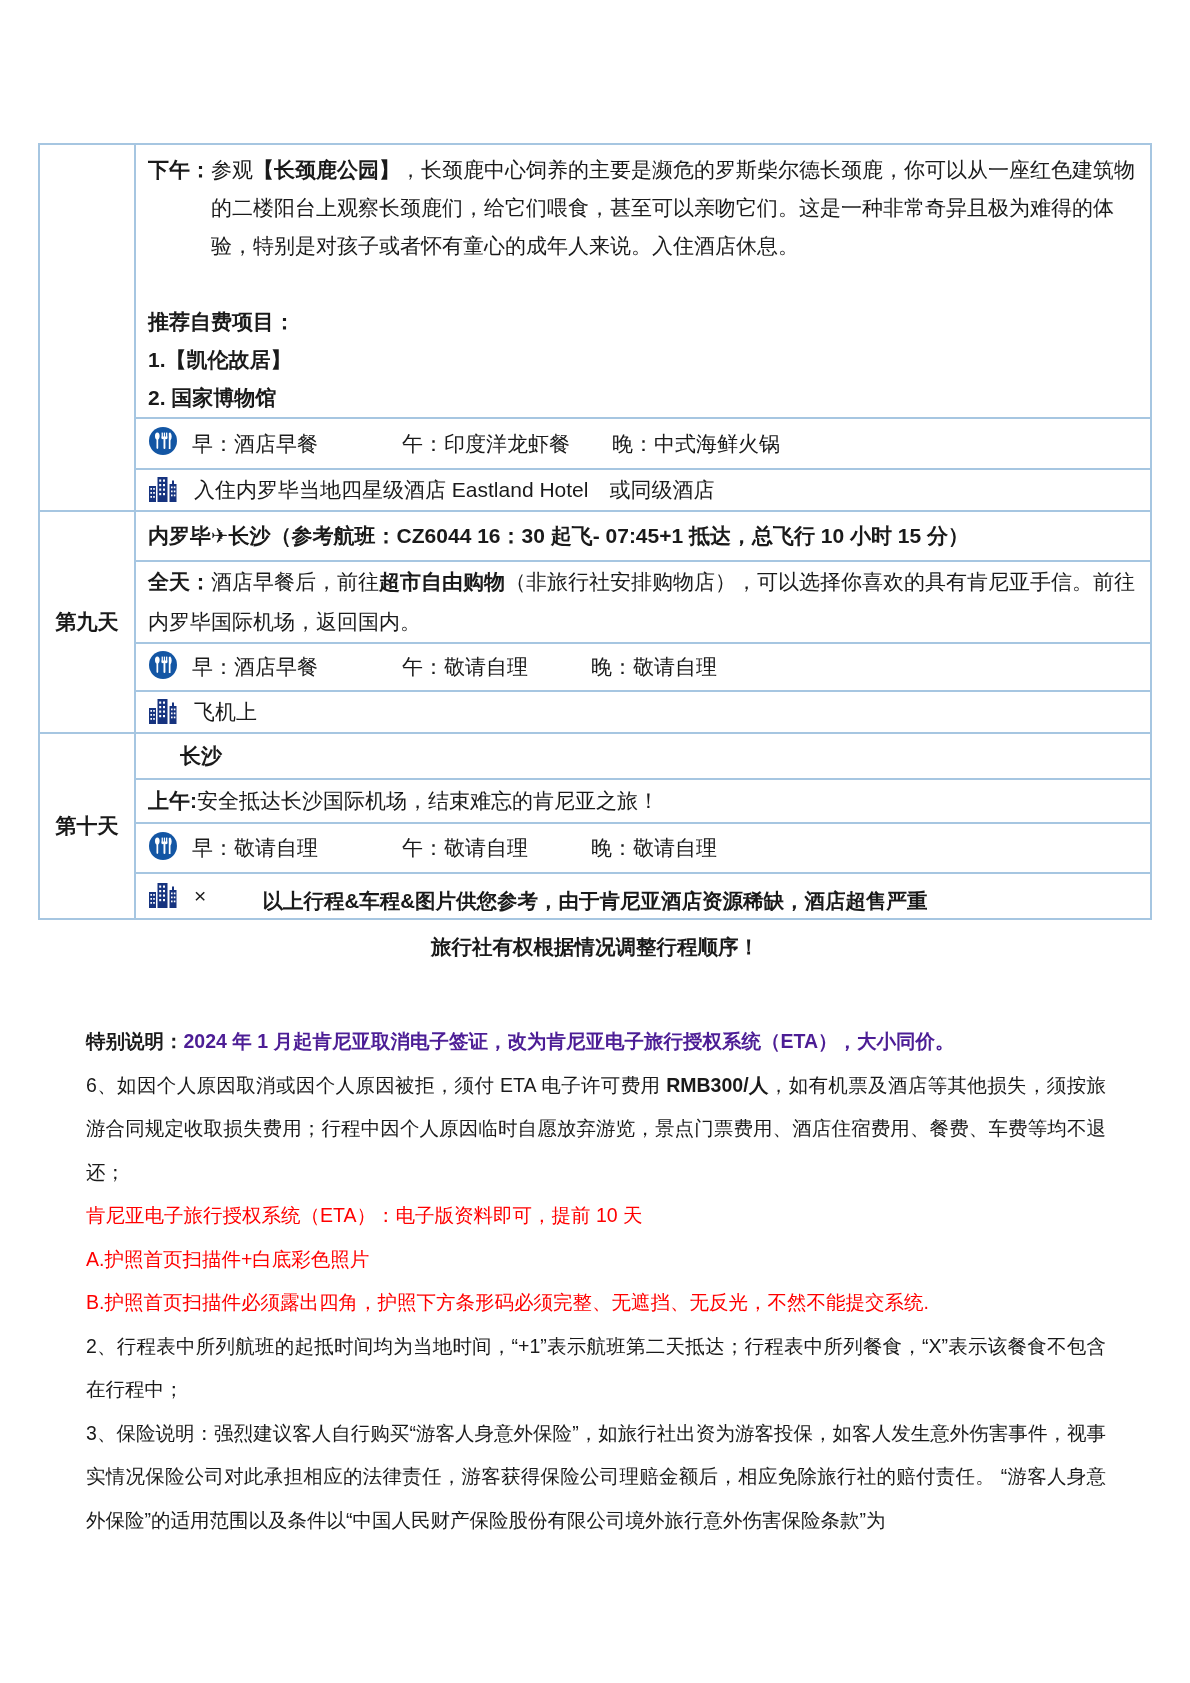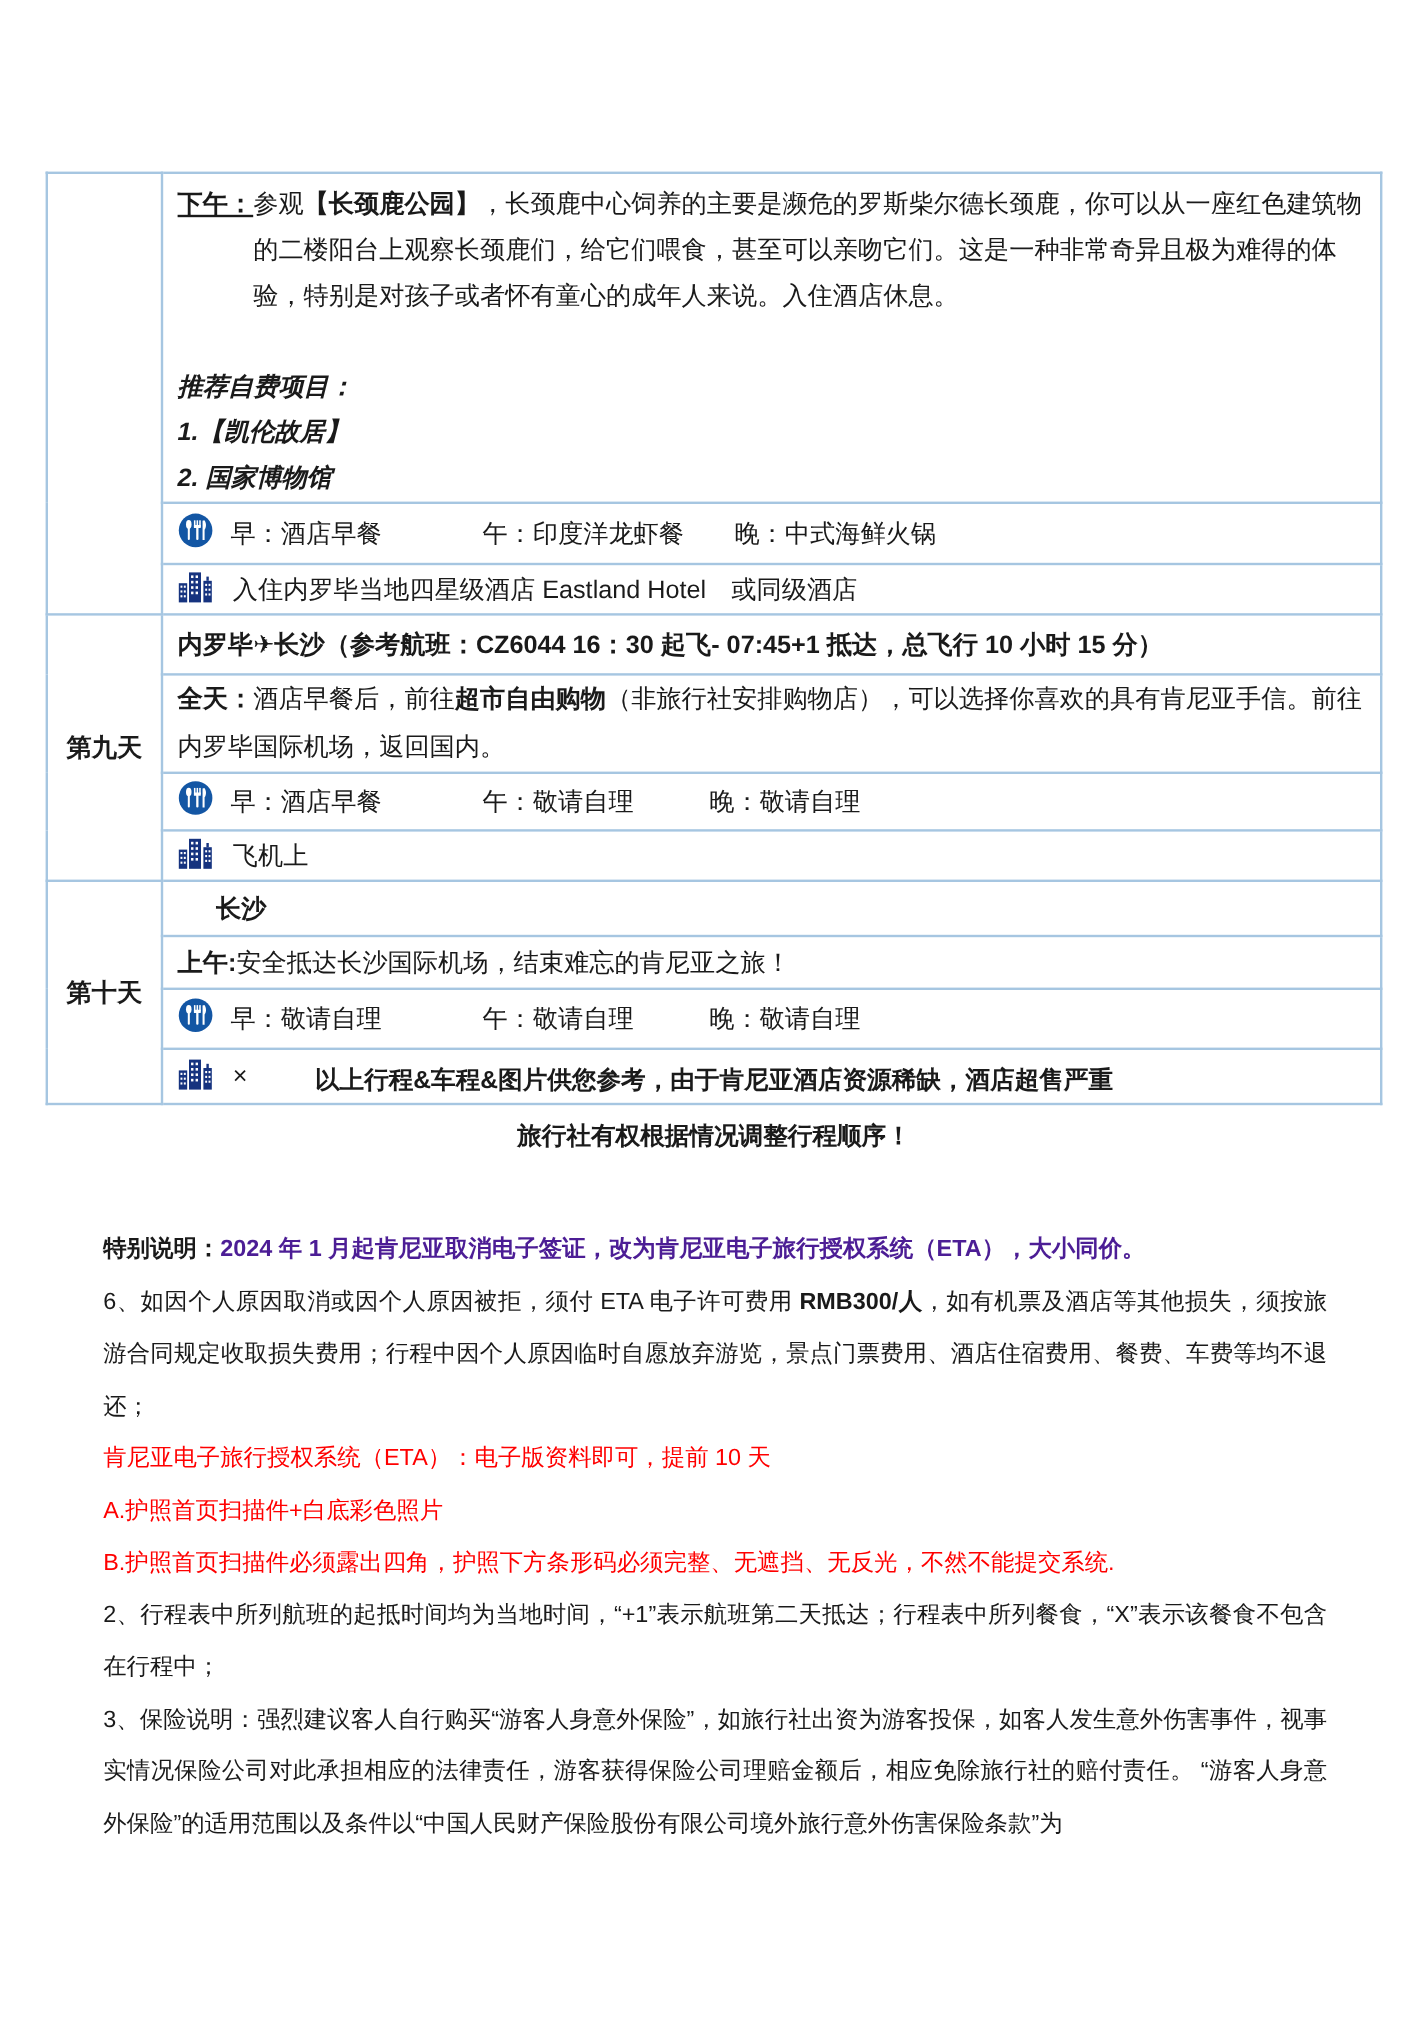--- a/index.html
+++ b/index.html
@@ -20,21 +20,21 @@
     font-size:21px;
   }
   .day-cell{
     width:96px;text-align:center;font-weight:700;
     vertical-align:top;padding-top:12px;
   }
   .title-cell{font-weight:700;}
   .hang{padding-left:63px;text-indent:-63px;line-height:38px;}
   .desc-block{line-height:40px;}
   .blank-line{height:38px;}
-  .bold-line{font-weight:700;line-height:38px;font-style:italic;}
+  .bold-line{font-weight:700;line-height:38px;}
   .icon-row{display:flex;align-items:center;gap:14px;}
   .meal-text,.hotel-text{white-space:pre-wrap;}
   
   .center-notice{
     position:absolute;left:0;top:878px;width:1190px;
     text-align:center;font-weight:700;font-size:20.5px;line-height:46px;
   }
   
   .notes{
     position:absolute;left:86px;top:1020px;width:1020px;
@@ -51,21 +51,21 @@
 <table class="itin">
   <colgroup>
       <col style="width:96px">
       <col>
     </colgroup>
 
   <tbody>
       <tr>
     <td class="day-cell" rowspan="3"></td>
     <td style="height:263px;vertical-align:top;padding-top:6px;">
-      <div class="hang"><span style="font-weight: 700; text-decoration: underline;">下午：</span><span>参观</span><span style="font-weight: 700; font-family: Liberation Serif, serif;">【长颈鹿公园】</span><span>，长颈鹿中心饲养的主要是濒危的罗斯柴尔德长颈鹿，你可以从一座红色建筑物的二楼阳台上观察长颈鹿们，给它们喂食，甚至可以亲吻它们。这是一种非常奇异且极为难得的体验，特别是对孩子或者怀有童心的成年人来说。入住酒店休息。</span></div>
+      <div class="hang"><span style="font-weight: 700;">下午：</span><span>参观</span><span style="font-weight: 700;">【长颈鹿公园】</span><span>，长颈鹿中心饲养的主要是濒危的罗斯柴尔德长颈鹿，你可以从一座红色建筑物的二楼阳台上观察长颈鹿们，给它们喂食，甚至可以亲吻它们。这是一种非常奇异且极为难得的体验，特别是对孩子或者怀有童心的成年人来说。入住酒店休息。</span></div>
       <div class="blank-line"></div>
       <div class="bold-line">推荐自费项目：</div>
       <div class="bold-line">1.【凯伦故居】</div>
       <div class="bold-line">2. 国家博物馆</div>
     </td>
   </tr>
   <tr>
     <td style="height:49px;">
       <div class="icon-row">
         <span class="svg-ico">

